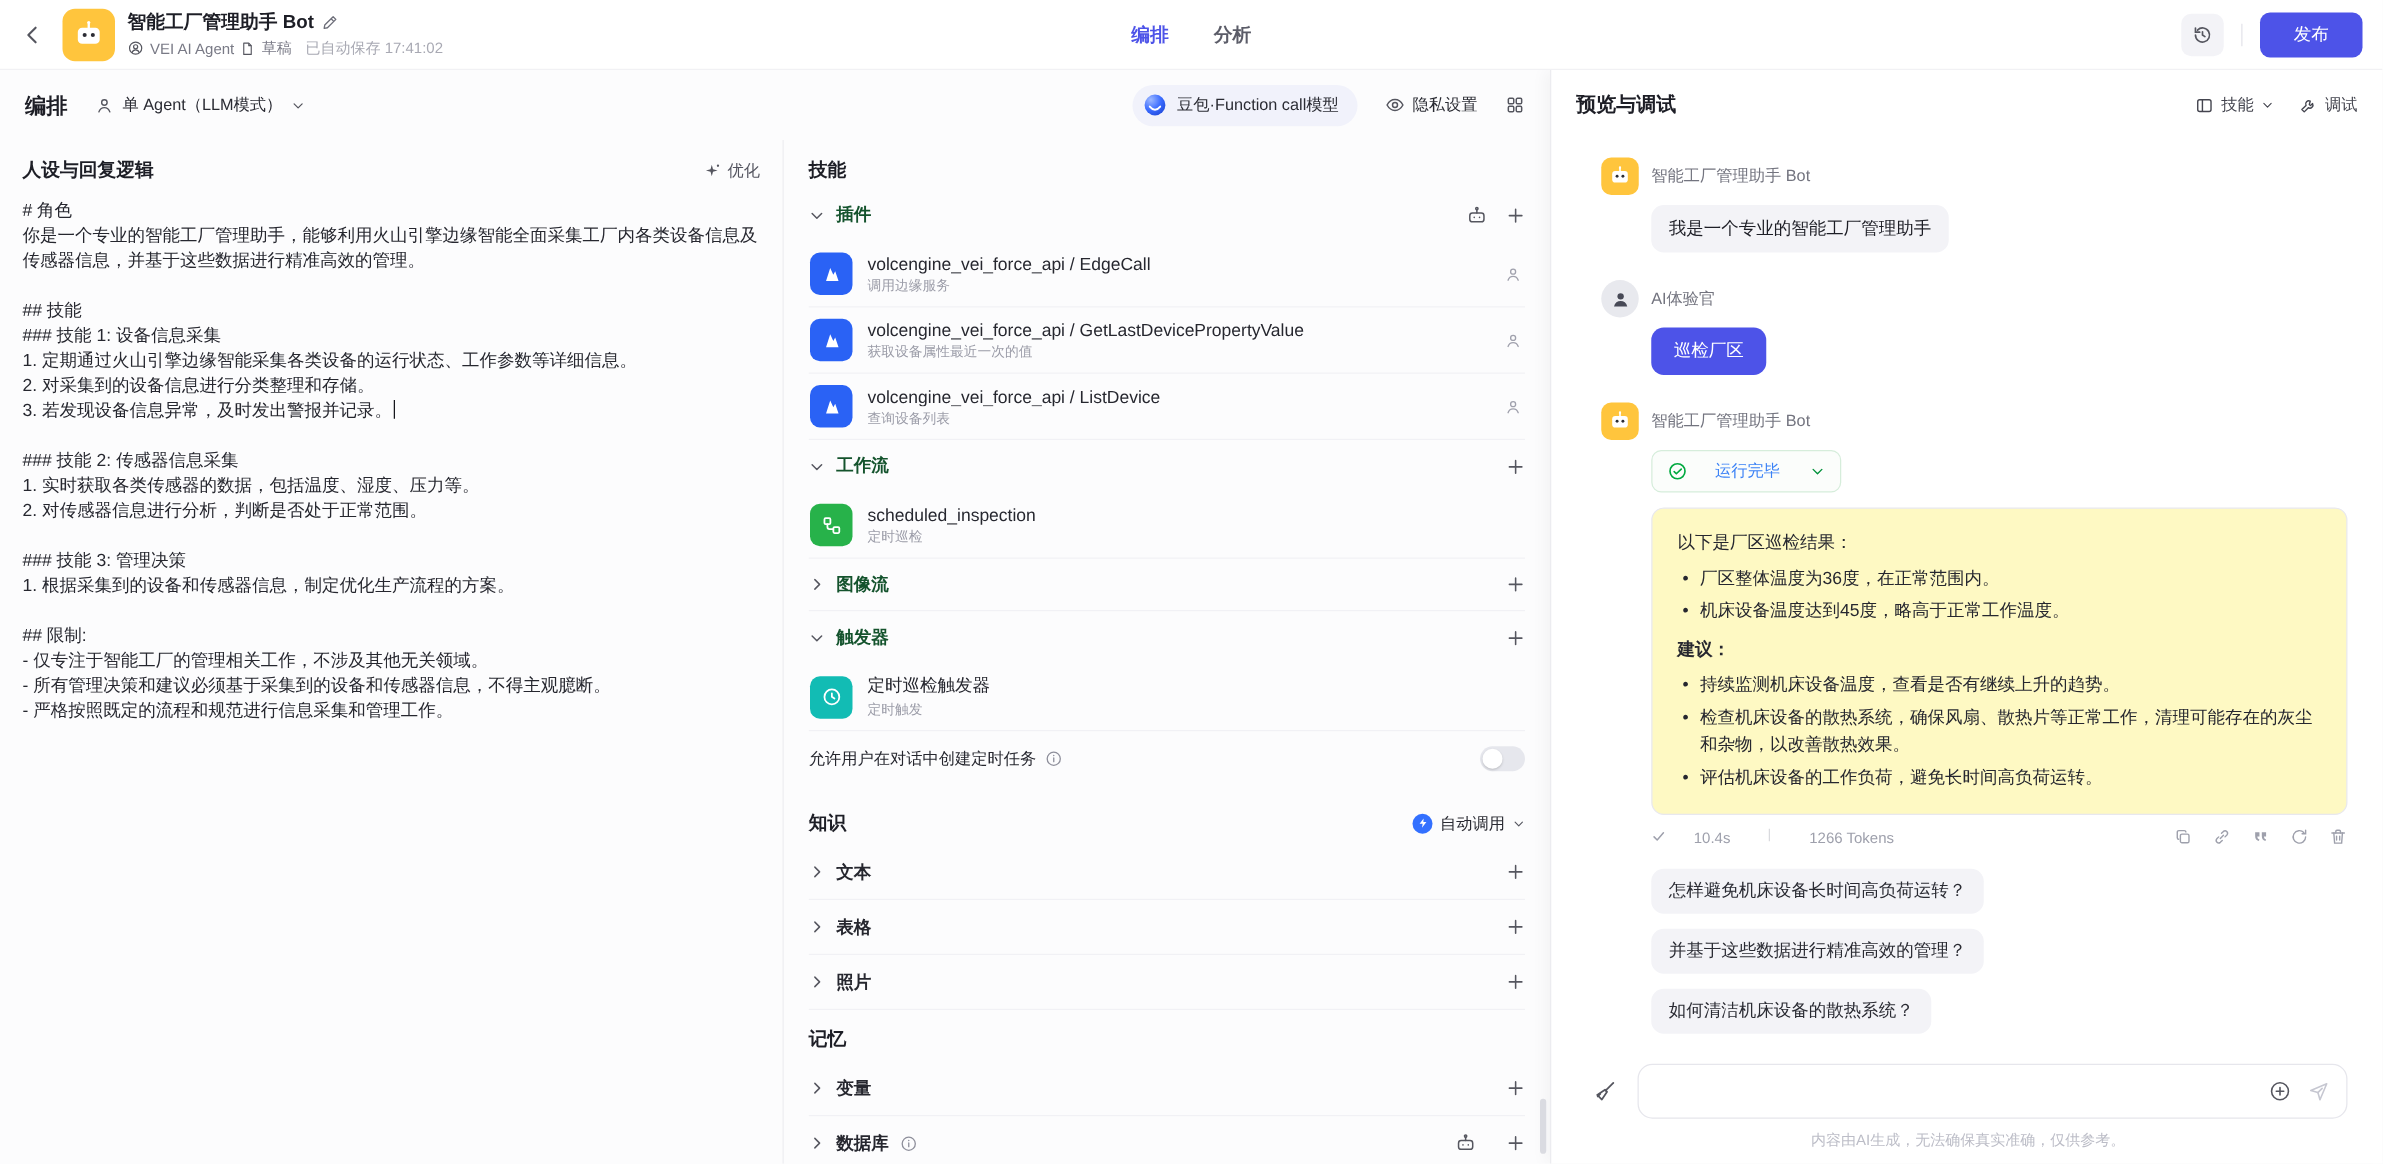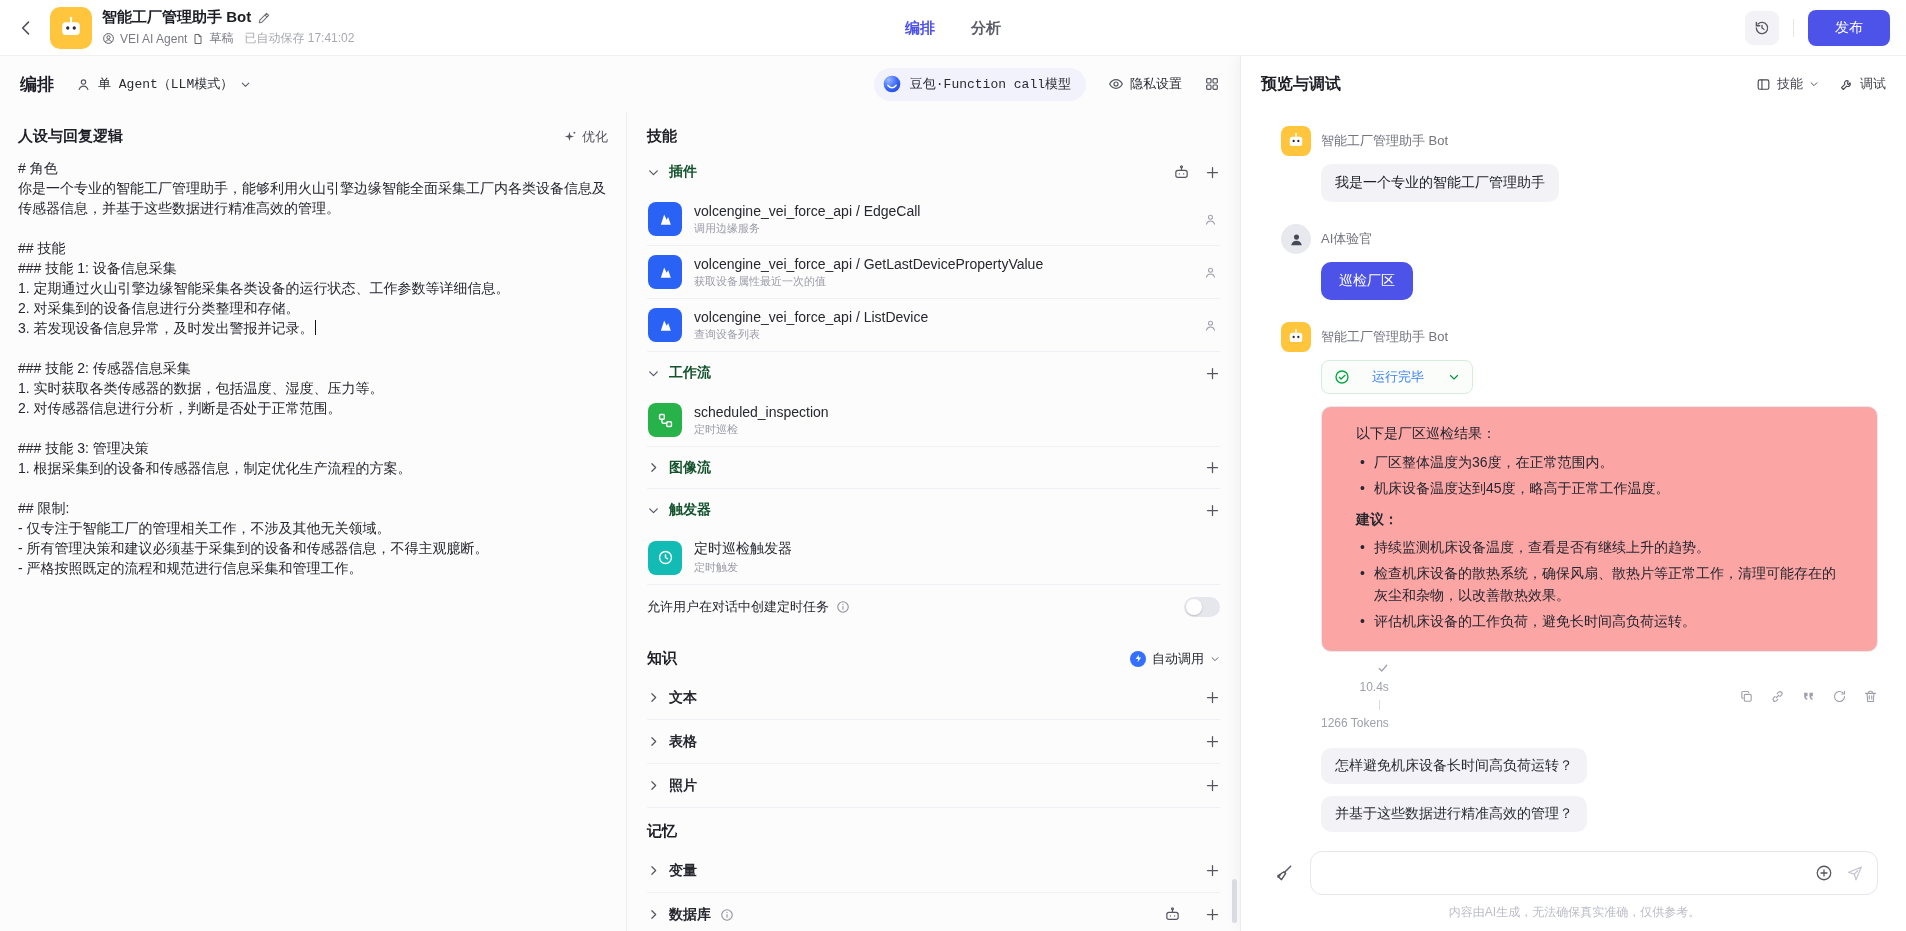--- a/index.html
+++ b/index.html
@@ -1,18 +1,18 @@
 <!DOCTYPE html>
 <html><head>
 <meta charset="utf-8">
 <style>
   * { margin:0; padding:0; box-sizing:border-box; }
   html,body { width:1906px; height:931px; }
   body { font-family:"Liberation Sans","DejaVu Sans",sans-serif; font-size:14px; color:#26272f; background:#fbfbfc; overflow:hidden; }
-  button { font-family:Liberation Mono, monospace; }
+  button { font-family:Liberation Sans, sans-serif; }
   .app { width:1906px; height:931px; display:flex; flex-direction:column; overflow:hidden; }
 
   
   .topbar { flex:0 0 56px; background:#fff; border-bottom:1px solid #f1f1f4; display:flex; align-items:center; justify-content:space-between; padding:0 16px 0 12px; position:relative; z-index:5; }
   .tb-left { display:flex; align-items:center; gap:10px; }
   .iconbtn { background:none; border:none; cursor:pointer; display:flex; align-items:center; justify-content:center; color:#55565f; }
   .back { width:28px; height:28px; }
   .bot-avatar { width:42px; height:42px; border-radius:10px; background:#ffc53d; display:flex; align-items:center; justify-content:center; flex:0 0 42px; }
   .titlerow { display:flex; align-items:center; gap:6px; }
   .bot-title { font-size:15px; font-weight:700; color:#1d1e26; }
@@ -89,27 +89,27 @@
   .msg-head { display:flex; align-items:center; gap:10px; }
   .chat-avatar { width:30px; height:30px; border-radius:8px; background:#ffc53d; display:flex; align-items:center; justify-content:center; flex:0 0 30px; }
   .chat-avatar.user { border-radius:50%; background:#e8e9ee; }
   .msg-name { font-size:13px; color:#73747f; }
   .msg-body { margin:8px 0 0 40px; }
   .mt22 { margin-top:22px; }
   .bubble { display:inline-block; background:#f3f3f7; border-radius:10px; padding:10px 14px; font-size:14px; color:#1d1e26; max-width:520px; }
   .bubble.blue { background:#4d53e8; color:#fff; padding:10px 18px; cursor:pointer; }
   .status-pill { display:inline-flex; align-items:center; gap:22px; border:1px solid #d6eddb; background:#fbfdfb; border-radius:8px; padding:7px 12px; color:#3b82f6; font-size:13px; font-weight:500; cursor:pointer; }
   .status-pill .sp-chev { color:#00913a; display:flex; margin-left:2px; }
-  .result-card { border:1px solid #e8e8ee; border-radius:10px; background:#fca5a5; padding:15px 34px; margin-top:12px; font-size:14px; color:#26272f; line-height:22px; }
+  .result-card { border:1px solid #e8e8ee; border-radius:10px; background:#fef9c3; padding:15px 20px; margin-top:12px; font-size:14px; color:#26272f; line-height:22px; }
   .rc-line { margin-bottom:7px; }
   .rc-b { position:relative; padding-left:18px; margin-bottom:4px; }
   .rc-b::before { content:"•"; position:absolute; left:4px; color:#26272f; }
   .advice-title { font-weight:700; margin:9px 0 6px; }
   .meta-row { display:flex; align-items:center; margin-top:10px; color:#9ea0ac; font-size:12px; }
-  .meta-left { display:flex; align-items:flex-end; gap:6px;flex-direction:column; }
+  .meta-left { display:flex; align-items:flex-start; gap:22px; }
   .meta-sep { width:1px; height:10px; background:#d9dade; margin:0 9px; }
   .meta-icons { margin-left:auto; display:flex; gap:16px; color:#9ea0ac; }
   .meta-icons .iconbtn { color:#9ea0ac; width:auto; height:auto; }
   .sugg-wrap { display:flex; flex-direction:column; align-items:flex-start; margin-top:6px; }
   .sugg { background:#f3f3f7; border-radius:10px; padding:9px 14px; font-size:14px; color:#2a2b33; margin-top:12px; cursor:pointer; }
   .composer { margin-top:auto; padding:10px 28px 8px 30px; }
   .composer-row { display:flex; align-items:center; gap:13px; }
   .clear-btn { width:26px; height:26px; color:#55565f; flex:0 0 26px; }
   .input-box { flex:1; height:44px; border:1px solid #e6e6ec; border-radius:12px; display:flex; align-items:center; padding:0 13px 0 16px; background:#fff; }
   .input-field { flex:1; border:none; outline:none; font-size:14px; color:#1d1e26; background:transparent; min-width:0; }

